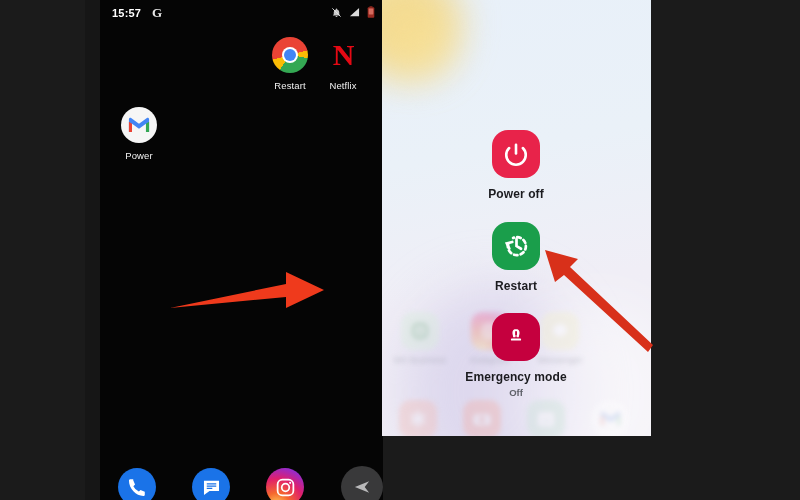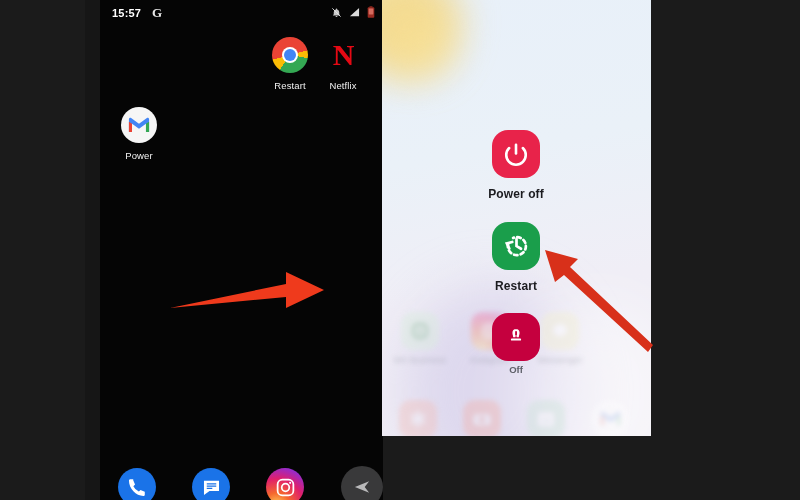--- a/index.html
+++ b/index.html
@@ -263,20 +263,21 @@
 
     <div class="ropt" style="left:74px; top:313px;">
       <div class="ric" style="background:#c5003e;">
         <svg width="26" height="26" viewBox="0 0 24 24">
           <path fill="#fff" d="M12 4.6c-2.0 0-3.3 1.5-3.3 3.4 0 1.6.7 2.6.7 4.3h5.2c0-1.7.7-2.7.7-4.3 0-1.9-1.3-3.4-3.3-3.4z"></path>
           <rect x="7.3" y="13.4" width="9.4" height="1.9" rx=".8" fill="#fff"></rect>
           <rect x="11.2" y="6.4" width="1.7" height="4.4" rx=".8" fill="#c5003e"></rect>
           <rect x="11.2" y="11.3" width="1.7" height="1.6" rx=".8" fill="#c5003e"></rect>
         </svg>
       </div>
+      <div class="rlbl">Emergency mode</div>
       <div class="rsub">Off</div>
     </div>
   </div>
 
   <svg class="arrow" style="left:168px; top:268px;" width="160" height="52" viewBox="0 0 160 52">
     <path fill="#ef3a1c" d="M2 40 L118 16 L118 4 L156 22 L118 40 L118 29 Z"></path>
   </svg>
 
   <svg class="arrow" style="left:528px; top:248px;" width="126" height="112" viewBox="0 0 126 112">
     <path fill="#d8301a" d="M120 104 L36 27 L27 34 L17 2 L50 11 L42 19 L125 97 Z"></path>

